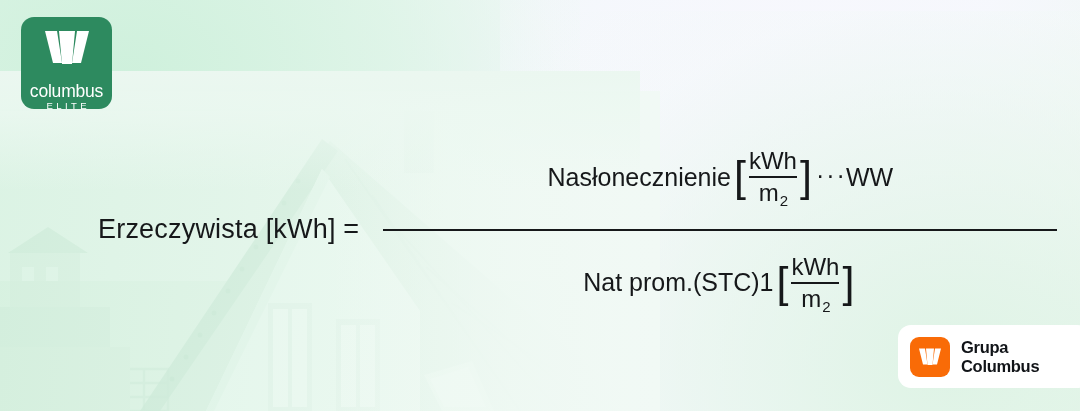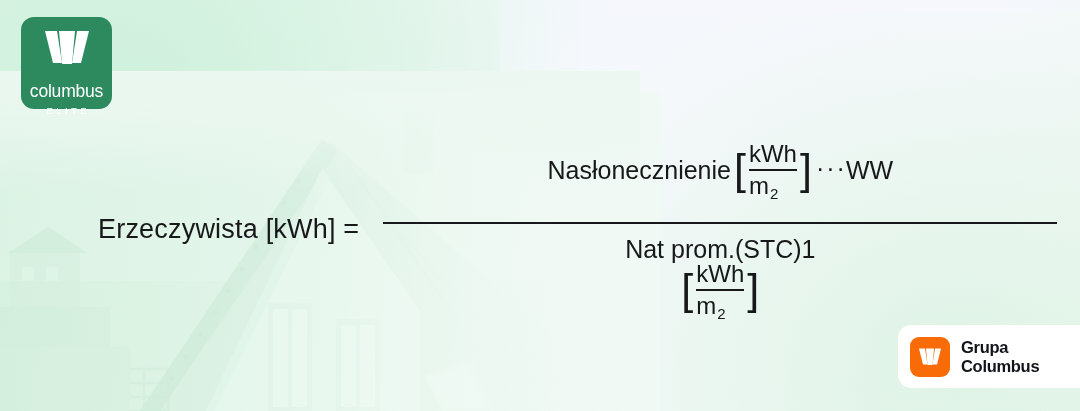--- a/index.html
+++ b/index.html
@@ -130,21 +130,20 @@
   }
   .logo-elite .word {
     margin-top: 8px;
     font-size: 17.5px;
     line-height: 1;
     color: #ffffff;
     letter-spacing: -0.2px;
     font-weight: 400;
   }
   .logo-elite .sub {
-    margin-top: 5px;
     font-size: 9.5px;
     line-height: 1;
     color: #ffffff;
     letter-spacing: 3.4px;
     font-weight: 400;
     text-indent: 3.4px;
   }
 
   
   .logo-grupa {
@@ -205,21 +204,21 @@
     align-items: center;
   }
   .frac-num, .frac-den {
     display: flex;
     align-items: center;
     white-space: nowrap;
     font-size: 25px;
     line-height: 1;
   }
   .frac-num { padding-bottom: 24px; }
-  .frac-den { padding-top: 13px; flex-direction: column; }
+  .frac-den { padding-top: 24px; }
   .frac-bar {
     width: 674px;
     height: 2px;
     background: #16181a;
   }
 
   .unit {
     display: inline-flex;
     align-items: center;
     margin: 0 3px;
@@ -228,20 +227,21 @@
     font-size: 43px;
     line-height: 0.8;
     font-weight: 300;
     margin-top: -2px;
   }
   .brk.left  { margin-right: 3px; }
   .brk.right { margin-left: 3px; }
   .unit-stack {
     display: flex;
     flex-direction: column;
+    align-items: center;
     line-height: 1;
   }
   .unit-top {
     font-size: 24px;
     padding-bottom: 3px;
   }
   .unit-line {
     width: 100%;
     min-width: 48px;
     height: 1.8px;

